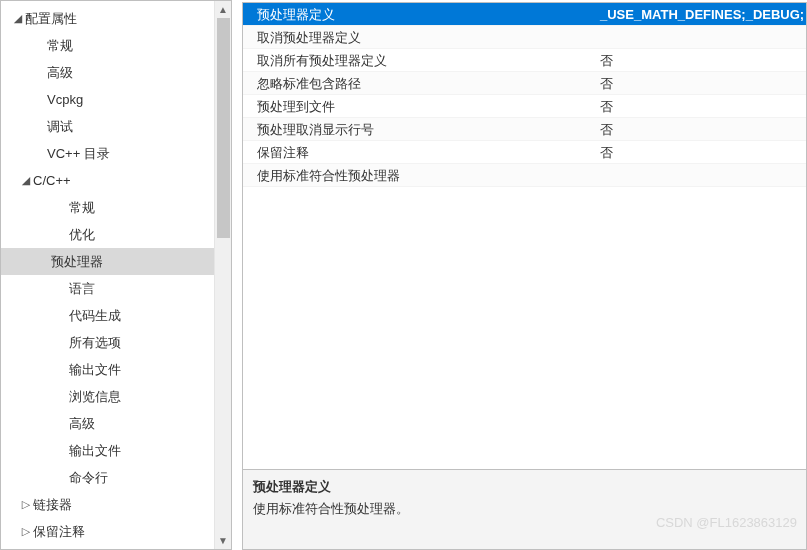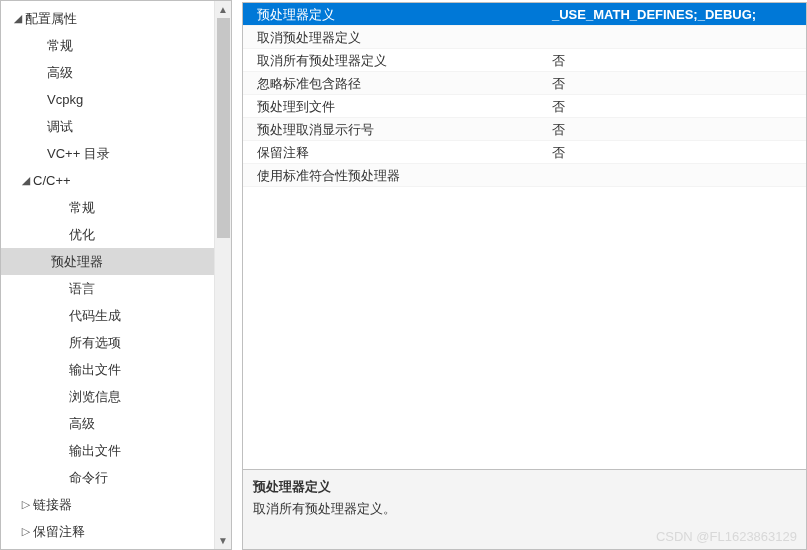--- a/index.html
+++ b/index.html
@@ -98,40 +98,41 @@
   width: 305px;
   padding-left: 14px;
   overflow: hidden;
   white-space: nowrap;
 }
 .prop-row .pval {
   flex: 1;
   padding-left: 4px;
   overflow: hidden;
   white-space: nowrap;
+  margin-left: 48px;
 }
 .prop-row.selected {
   background: #0078d7;
   color: #fff;
 }
 .prop-row.selected .pval {
   font-weight: bold;
 }
 .desc-panel {
   height: 80px;
   border: 1px solid #bfbfbf;
   border-top: none;
   background: #f4f4f4;
   padding: 8px 10px;
 }
 .desc-title { font-weight: bold; margin-bottom: 4px; }
 .watermark {
   position: absolute;
   right: 10px;
-  bottom: 6px;
+  bottom: 20px;
   color: #d8d8d8;
   font-size: 13px;
   pointer-events: none;
 }
 </style>
 </head>
 <body>
 
 <div class="left-panel">
   <div class="tree-area" id="tree-area">
@@ -257,17 +258,17 @@
         <div class="pname">保留注释</div>
         <div class="pval">否</div>
       </div>
       <div class="prop-row">
         <div class="pname">使用标准符合性预处理器</div>
         <div class="pval"></div>
       </div>
     </div>
   <div class="desc-panel">
     <div class="desc-title">预处理器定义</div>
-    <div>取消所有预处理器定义。</div>
+    <div>使用标准符合性预处理器。</div>
   </div>
 </div>
 
 <div class="watermark">CSDN @FL1623863129</div>
 
 </body></html>

